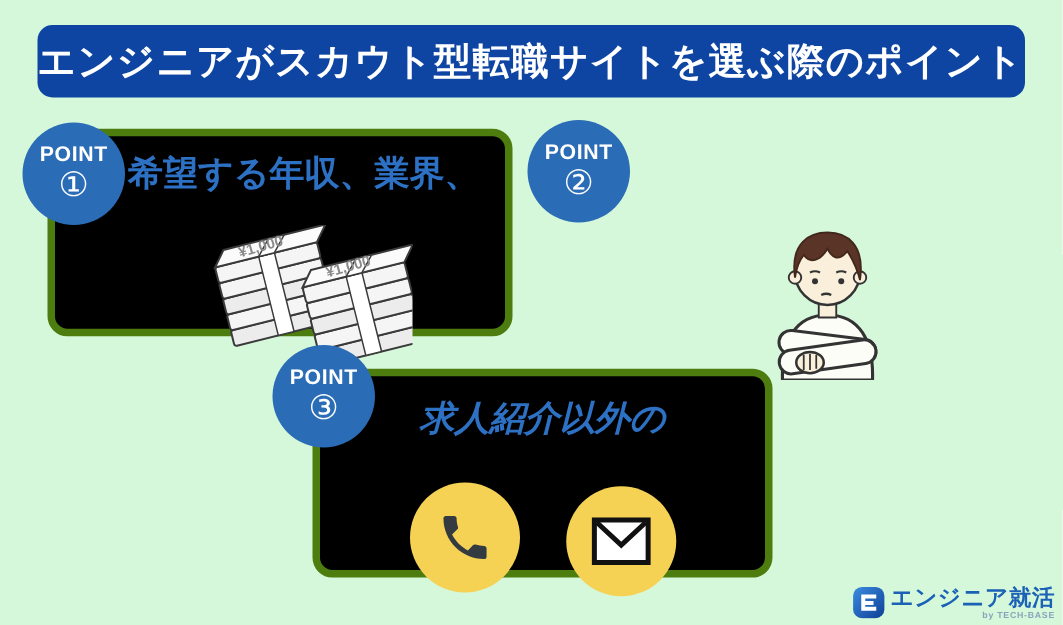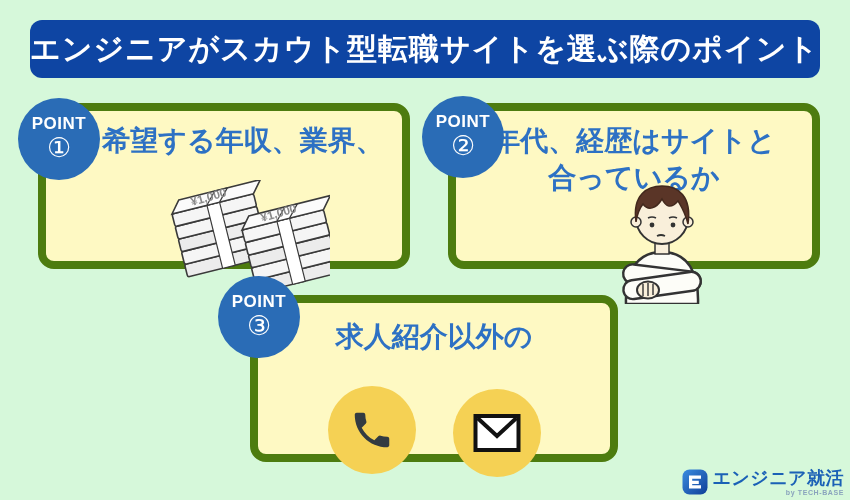--- a/index.html
+++ b/index.html
@@ -12,26 +12,26 @@
   .header{
     position:absolute;left:30px;top:20px;width:790px;height:58px;
     background:#0e45a3;border-radius:12px;
     display:flex;align-items:center;
   }
   .header-title{
     color:#ffffff;font-size:30px;font-weight:700;letter-spacing:1px;white-space:nowrap;
   }
   
   .card{
-    position:absolute;background:#fef9c3;border:8px solid #4d7c0f;border-radius:16px;
+    position:absolute;background:#000000;border:6px solid #4d7c0f;border-radius:16px;
     box-sizing:border-box;
   }
   .card1{left:38px;top:103px;width:372px;height:166px;}
   .card2{left:448px;top:103px;width:372px;height:166px;}
-  .card3{left:250px;top:295px;width:368px;height:167px;}
+  .card3{left:250px;top:295px;width:368px;height:167px;font-style:italic;}
   .card-text{
     margin-top:12px;text-align:center;color:#2d71c4;
     font-size:28px;font-weight:700;line-height:1.32;white-space:nowrap;
   }
   .card1 .card-text{padding-left:38px;}
   .card3 .card-text{margin-top:16px;}
   
   .badge{
     position:absolute;width:82px;height:82px;border-radius:50%;
     background:#2a6cb6;color:#ffffff;
@@ -94,26 +94,20 @@
         <polygon points="10,-12 94,-12 84,0 0,0" fill="#fbfbfb" stroke="#3a3a3a" stroke-width="1.6"></polygon>
         <polygon points="47,-12 60,-12 49,0 36,0" fill="#ffffff" stroke="#3a3a3a" stroke-width="1.2"></polygon>
       </g>
     </defs>
     <use href="#stack" transform="translate(14,34) rotate(-14)"></use>
     <use href="#stack" transform="translate(84,50) rotate(-14)"></use>
     <text transform="translate(34,26) rotate(-16)" font-size="12" fill="#8a8a8a" font-weight="bold">¥1,000</text>
     <text transform="translate(104,42) rotate(-16)" font-size="12" fill="#8a8a8a" font-weight="bold">¥1,000</text>
   </svg>
 
-  <div class="card card2">
-    <div class="card-text">
-      <div>年代、経歴はサイトと</div>
-      <div>合っているか</div>
-    </div>
-  </div>
   <div class="badge badge2">
     <span class="badge-label">POINT</span>
     <span class="badge-number">②</span>
   </div>
 
   <svg class="illus person" width="132" height="128" viewBox="0 0 132 128">
 
     <path d="M30,128 C29,97 40,76 66,76 C92,76 103,97 102,128 Z" fill="#fdfdf8" stroke="#333" stroke-width="2.5"></path>
 
     <path d="M59,64 h14 v14 h-14 z" fill="#f9efda" stroke="#333" stroke-width="1.5"></path>

